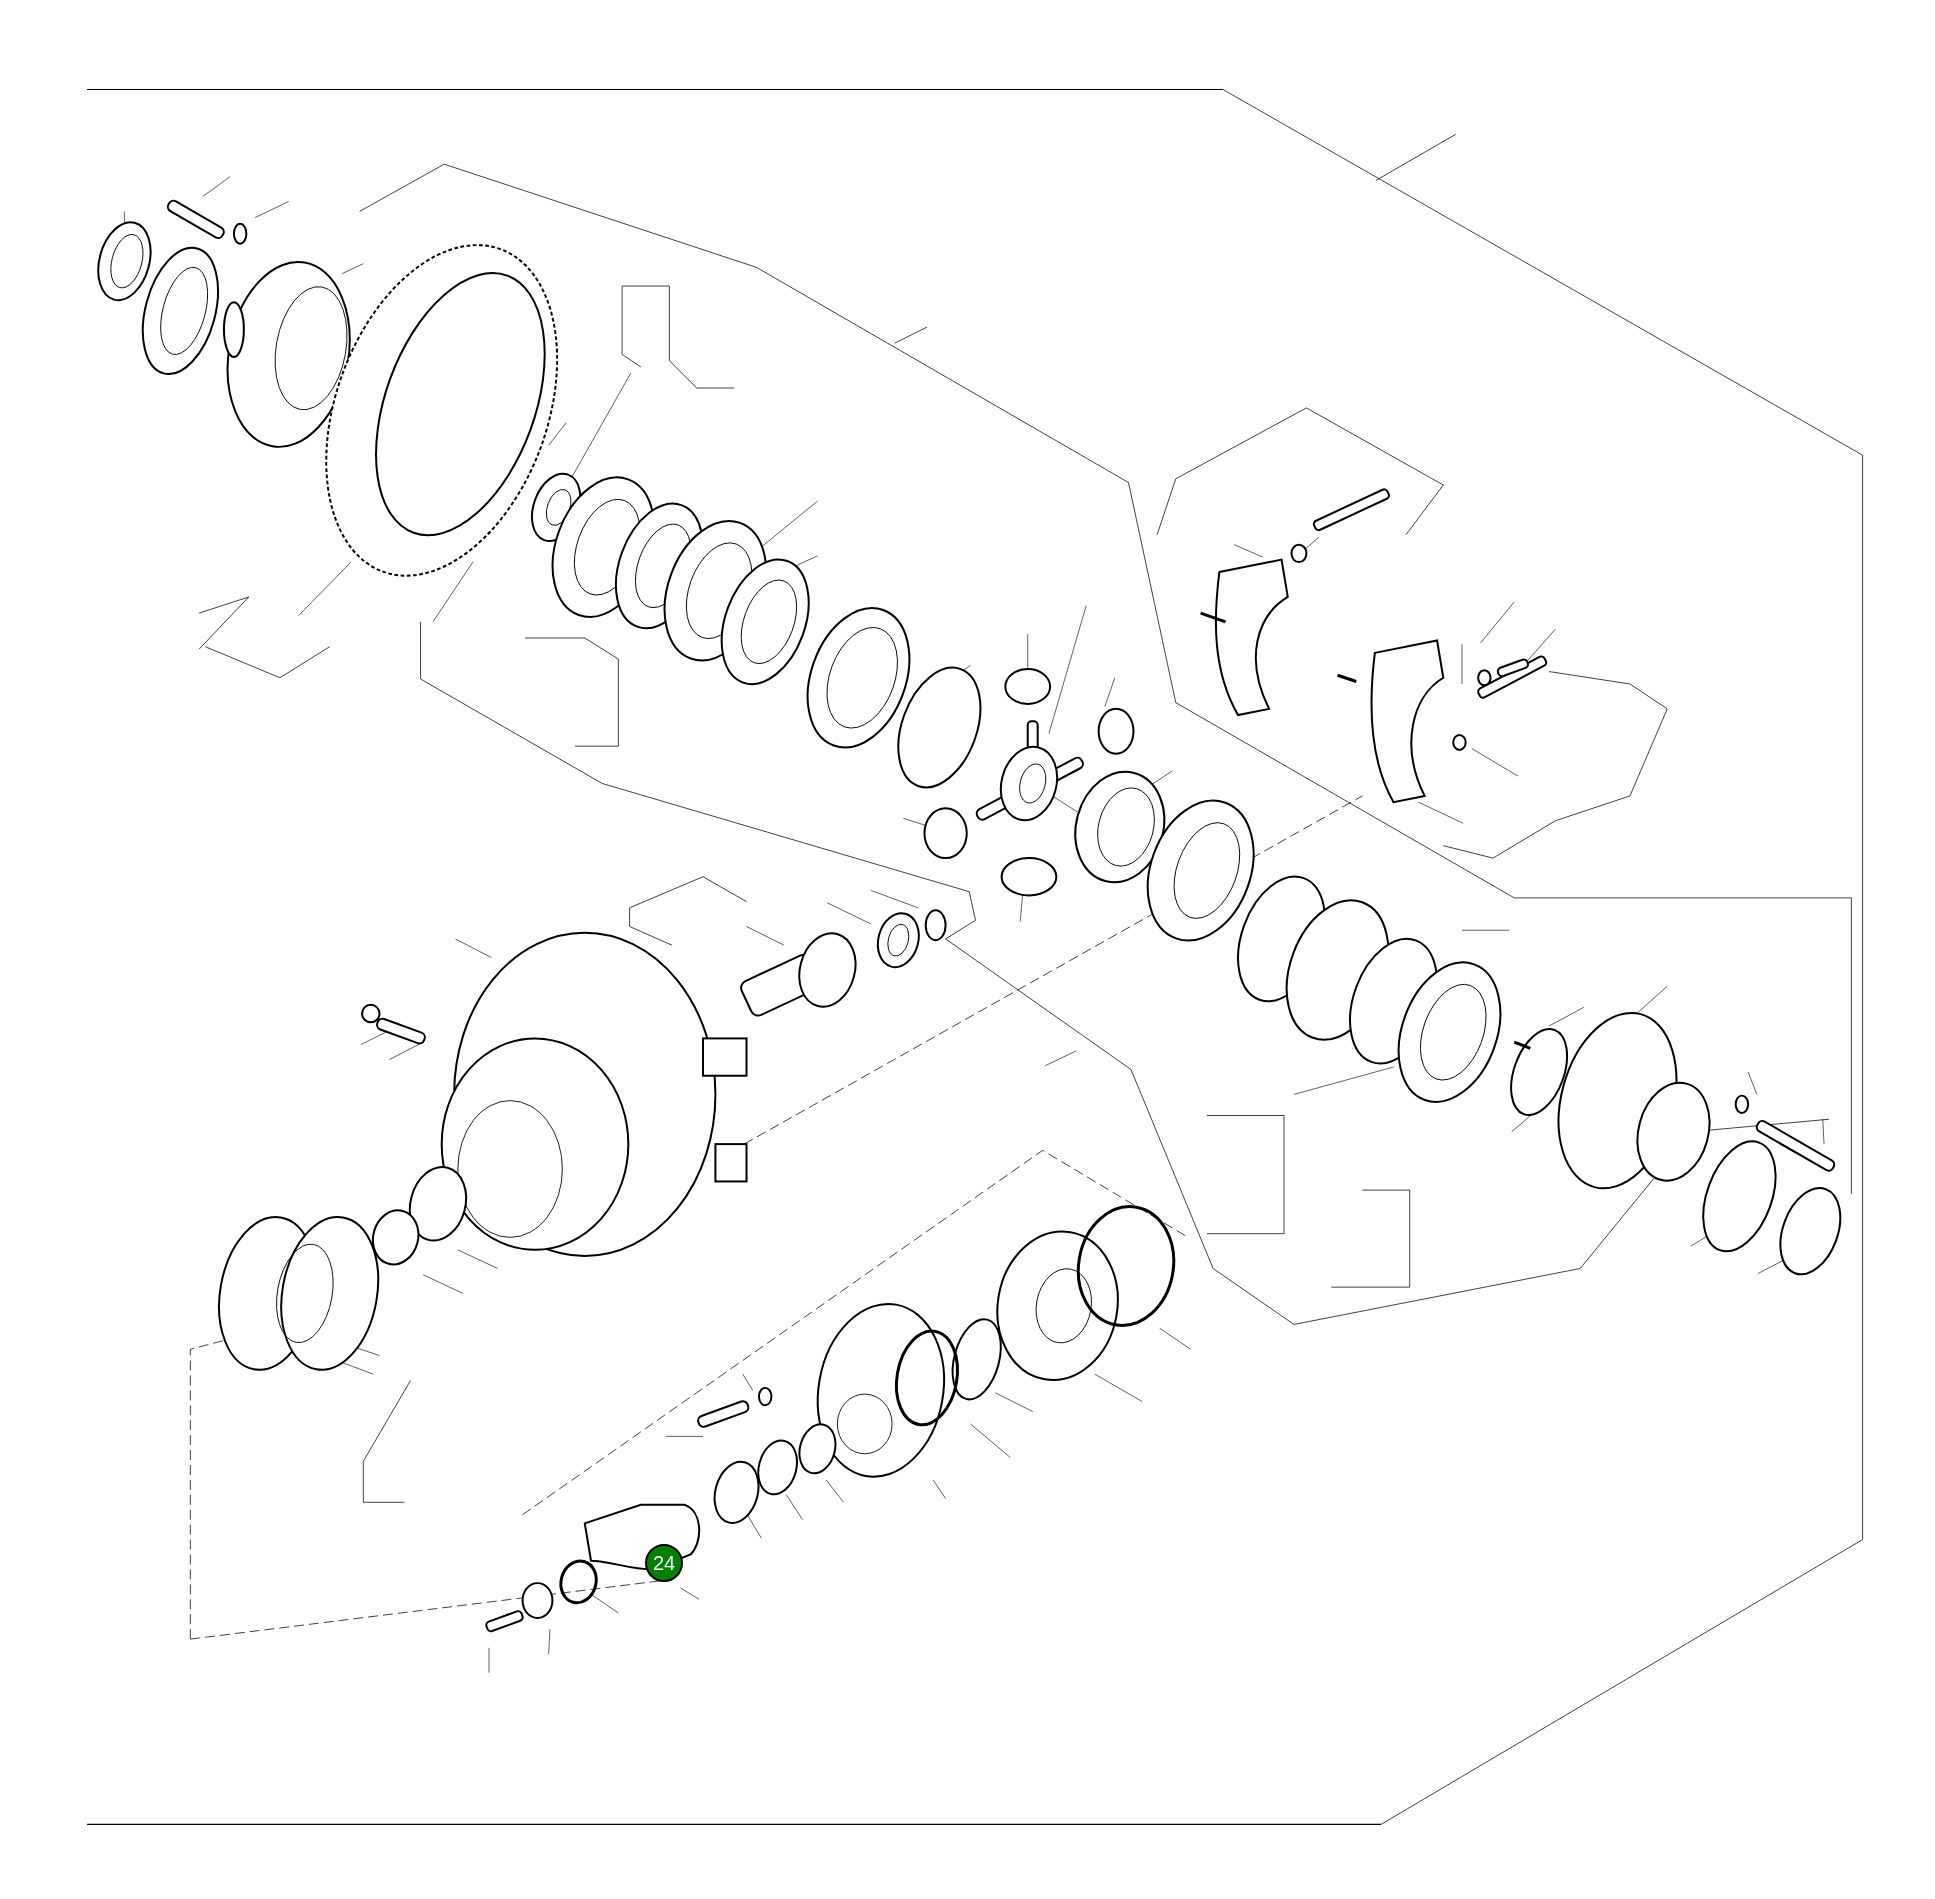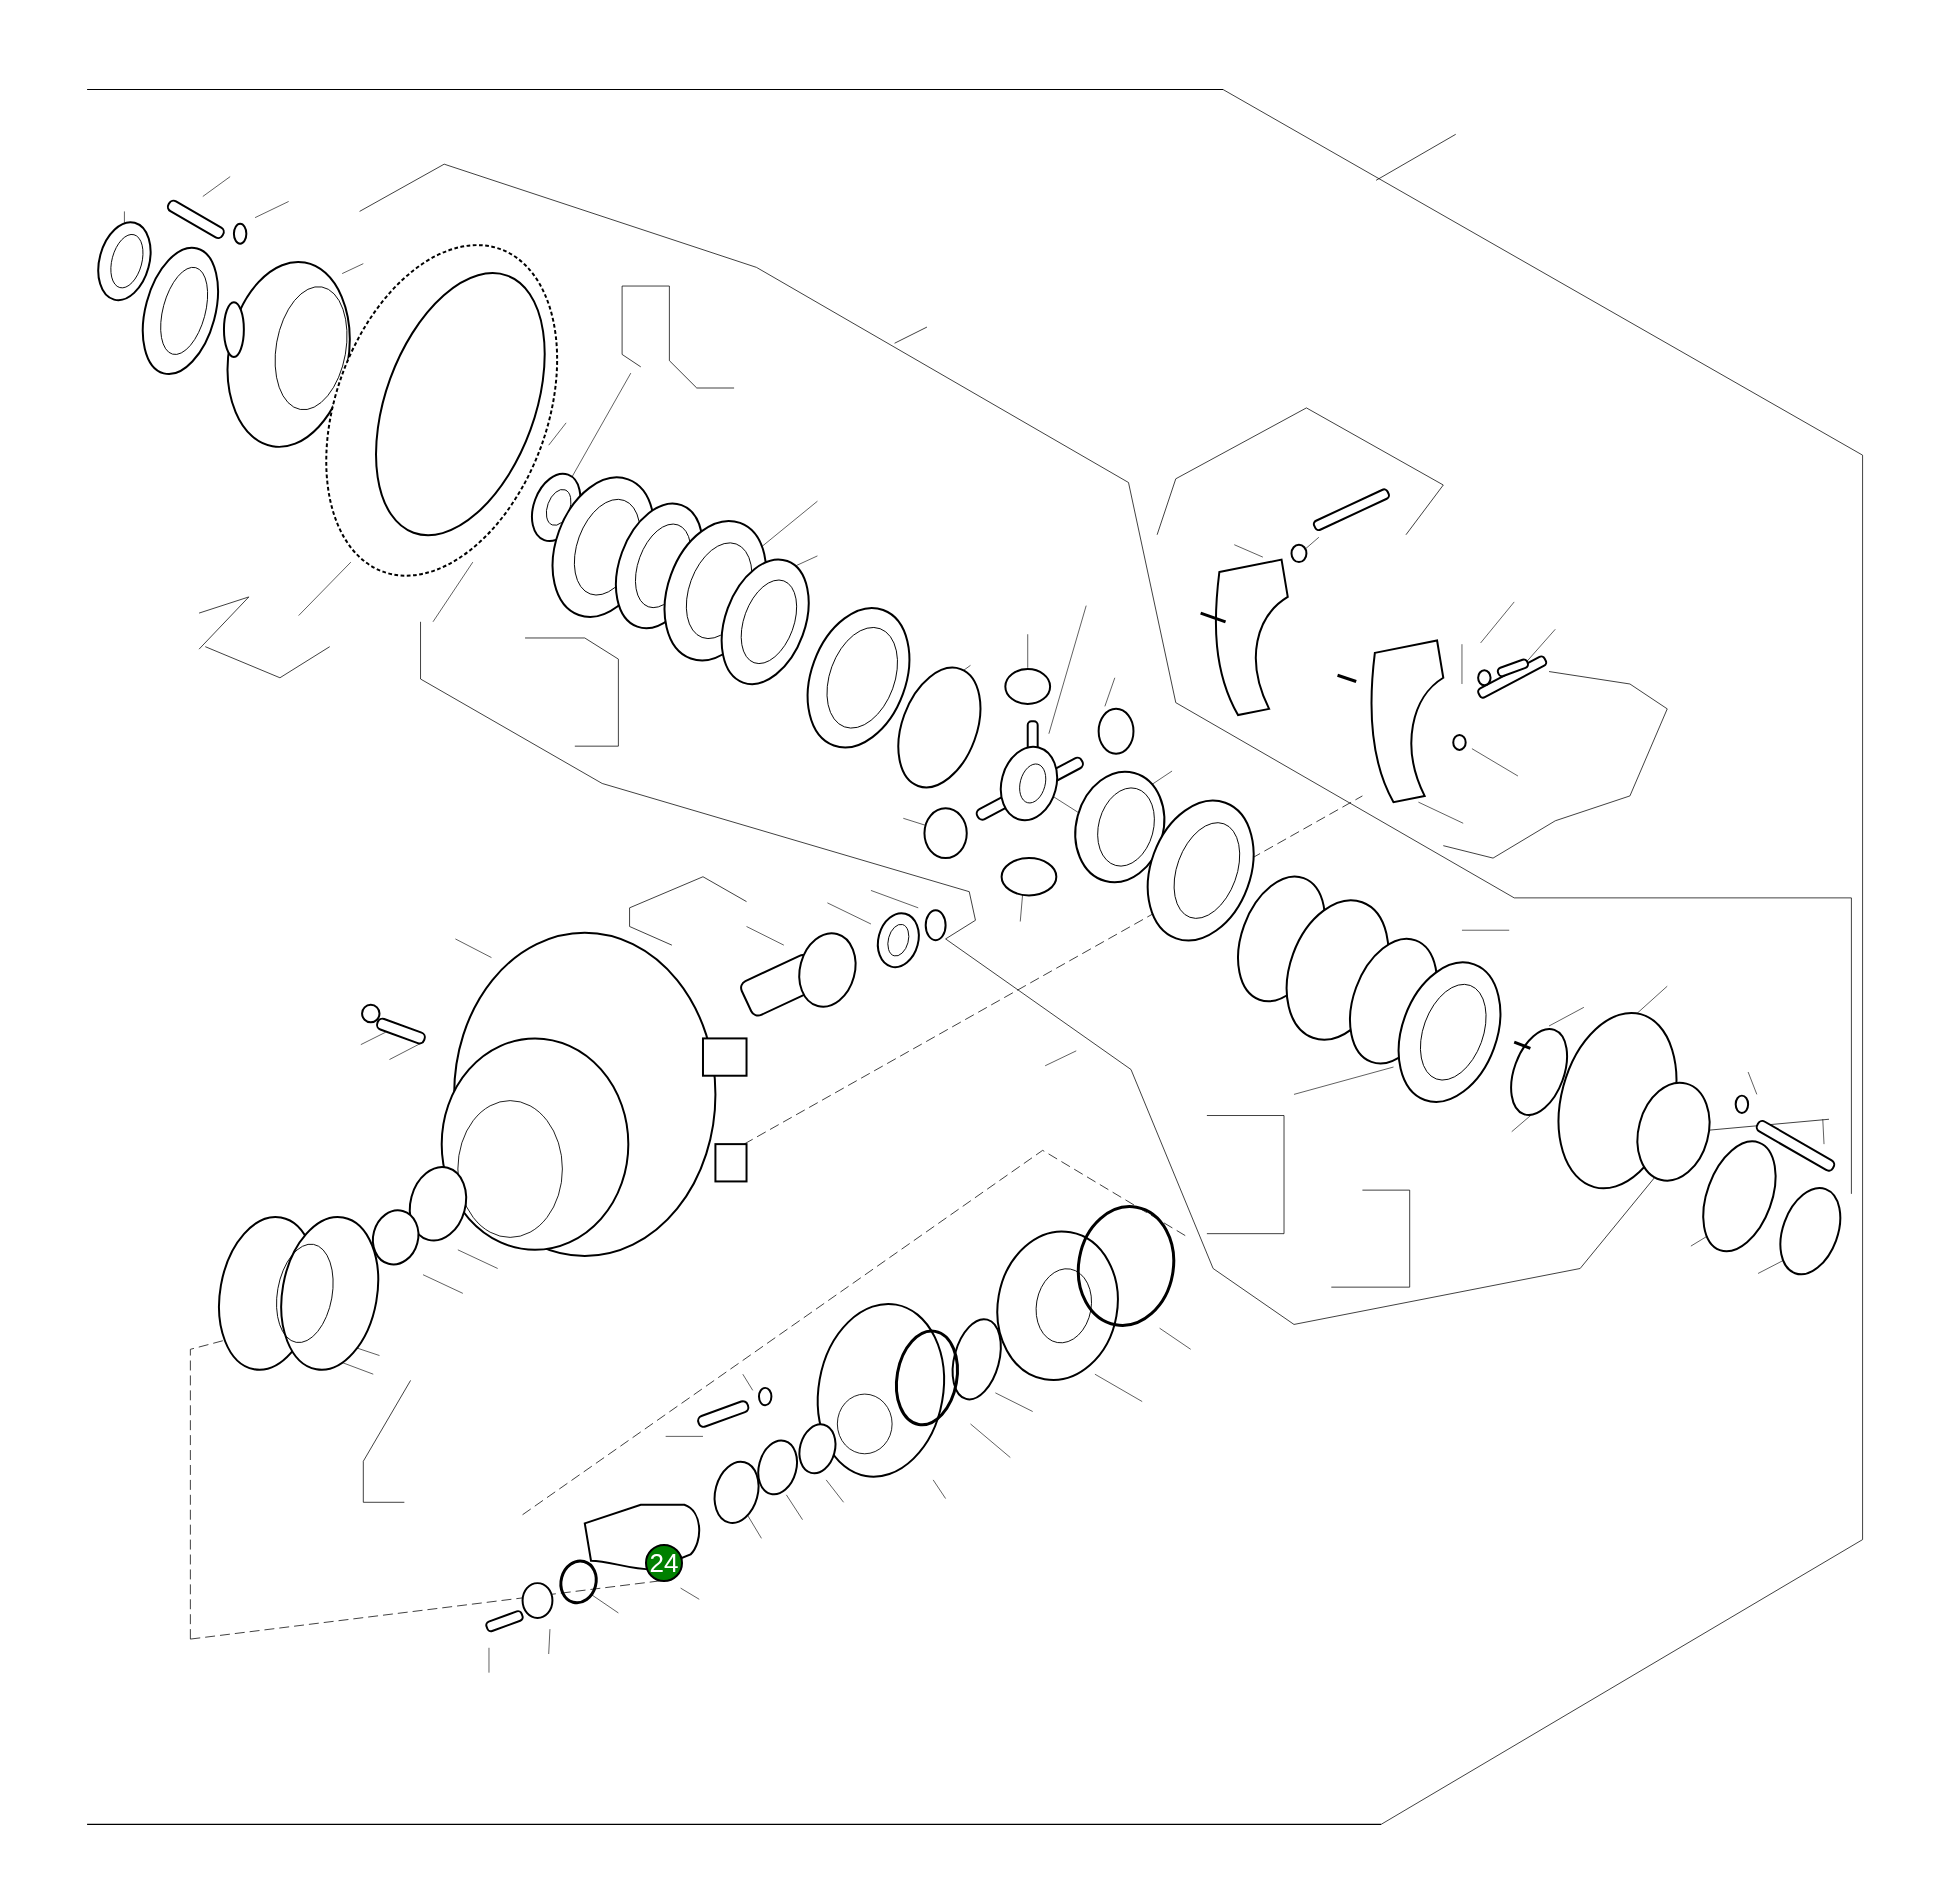--- a/index.html
+++ b/index.html
@@ -5,21 +5,21 @@
   html, body { margin:0; padding:0; background:#ffffff; }
   body { width:1936px; height:1899px; overflow:hidden; position:relative; font-family:"Liberation Sans", sans-serif; }
   #diagram { position:absolute; left:0; top:0; width:1936px; height:1899px; }
   .frame { fill:none; stroke:#000; stroke-width:0.6; }
   .border { fill:none; stroke:#000; stroke-width:0.9; }
   .lead { fill:none; stroke:#000; stroke-width:0.5; }
   .dash { fill:none; stroke:#000; stroke-width:0.6; stroke-dasharray:8 4; }
   .part { fill:#fff; stroke:#000; stroke-width:1.6; }
   .thin { fill:none; stroke:#000; stroke-width:0.7; }
   .ring { fill:none; stroke:#000; stroke-width:2.4; }
-  .callout { position:absolute; width:38px; height:38px; border-radius:50%; background:#008000; border:2.9px solid #000; box-sizing:border-box; color:#fff; font-family:"Liberation Sans", sans-serif; font-size:26px; display:flex; align-items:center; justify-content:center; cursor:pointer; }
+  .callout { position:absolute; width:38px; height:38px; border-radius:50%; background:#008000; border:2.9px solid #000; box-sizing:border-box; color:#fff; font-family:"Liberation Sans", sans-serif; font-size:20px; display:flex; align-items:center; justify-content:center; cursor:pointer; }
 </style>
 </head>
 <body>
 
 <svg id="diagram" viewBox="0 0 1556 1527" preserveAspectRatio="none" xmlns="http://www.w3.org/2000/svg">
 
   <g>
     <line class="border" x1="70" y1="72" x2="983" y2="72"></line>
     <line class="border" x1="70" y1="1467" x2="1110" y2="1467"></line>
     <polyline class="frame" points="983,72 1497,366 1497,1238 1110,1467"></polyline>

